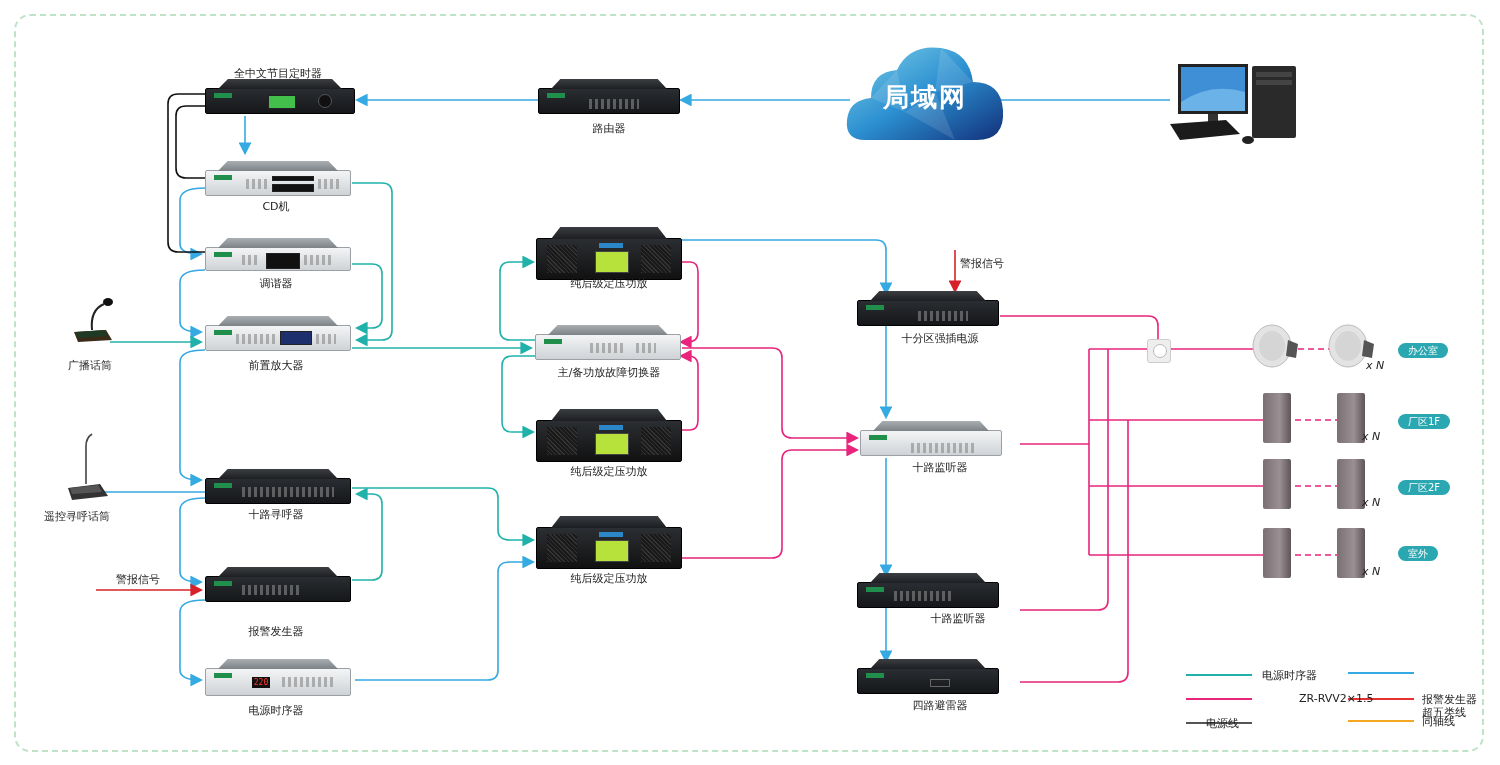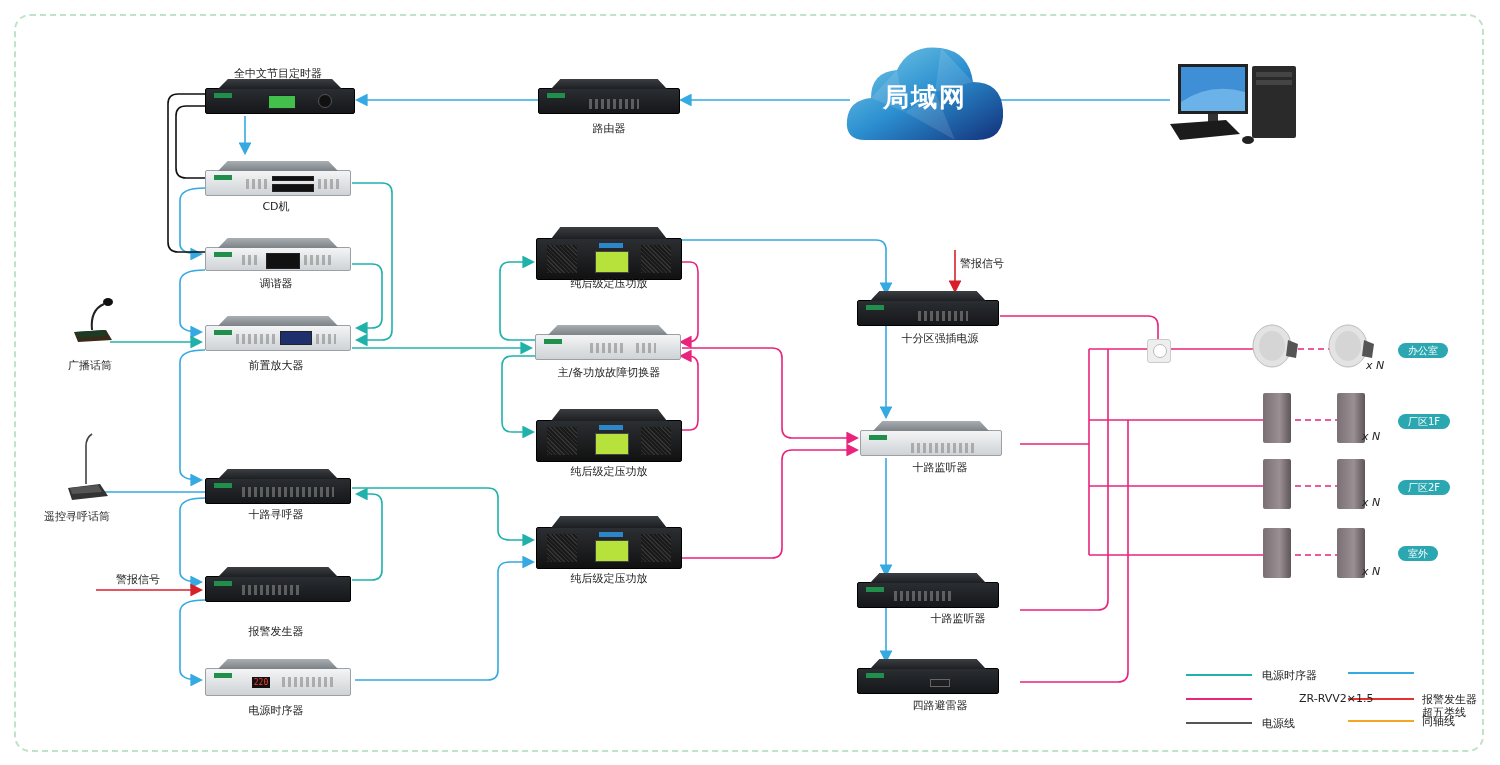--- a/index.html
+++ b/index.html
@@ -326,15 +326,15 @@
 <div class="tag" style="left:1398px;top:343px;">办公室</div>
 <div class="tag" style="left:1398px;top:414px;">厂区1F</div>
 <div class="tag" style="left:1398px;top:480px;">厂区2F</div>
 <div class="tag" style="left:1398px;top:546px;">室外</div>
 
 <div>
   <div class="legend-item" style="left:1262px;top:668px;">电源时序器</div>
   <div class="legend-item" style="left:1422px;top:705px;">超五类线</div>
   <div class="legend-item" style="left:1262px;top:692px;margin-left:37px;">ZR-RVV2×1.5</div>
   <div class="legend-item" style="left:1422px;top:692px;">报警发生器</div>
-  <div class="legend-item" style="left:1262px;top:716px;">电源线</div>
+  <div class="legend-item" style="left:1206px;top:716px;">电源线</div>
   <div class="legend-item" style="left:1422px;top:714px;">同轴线</div>
 </div>
 
 </body></html>

